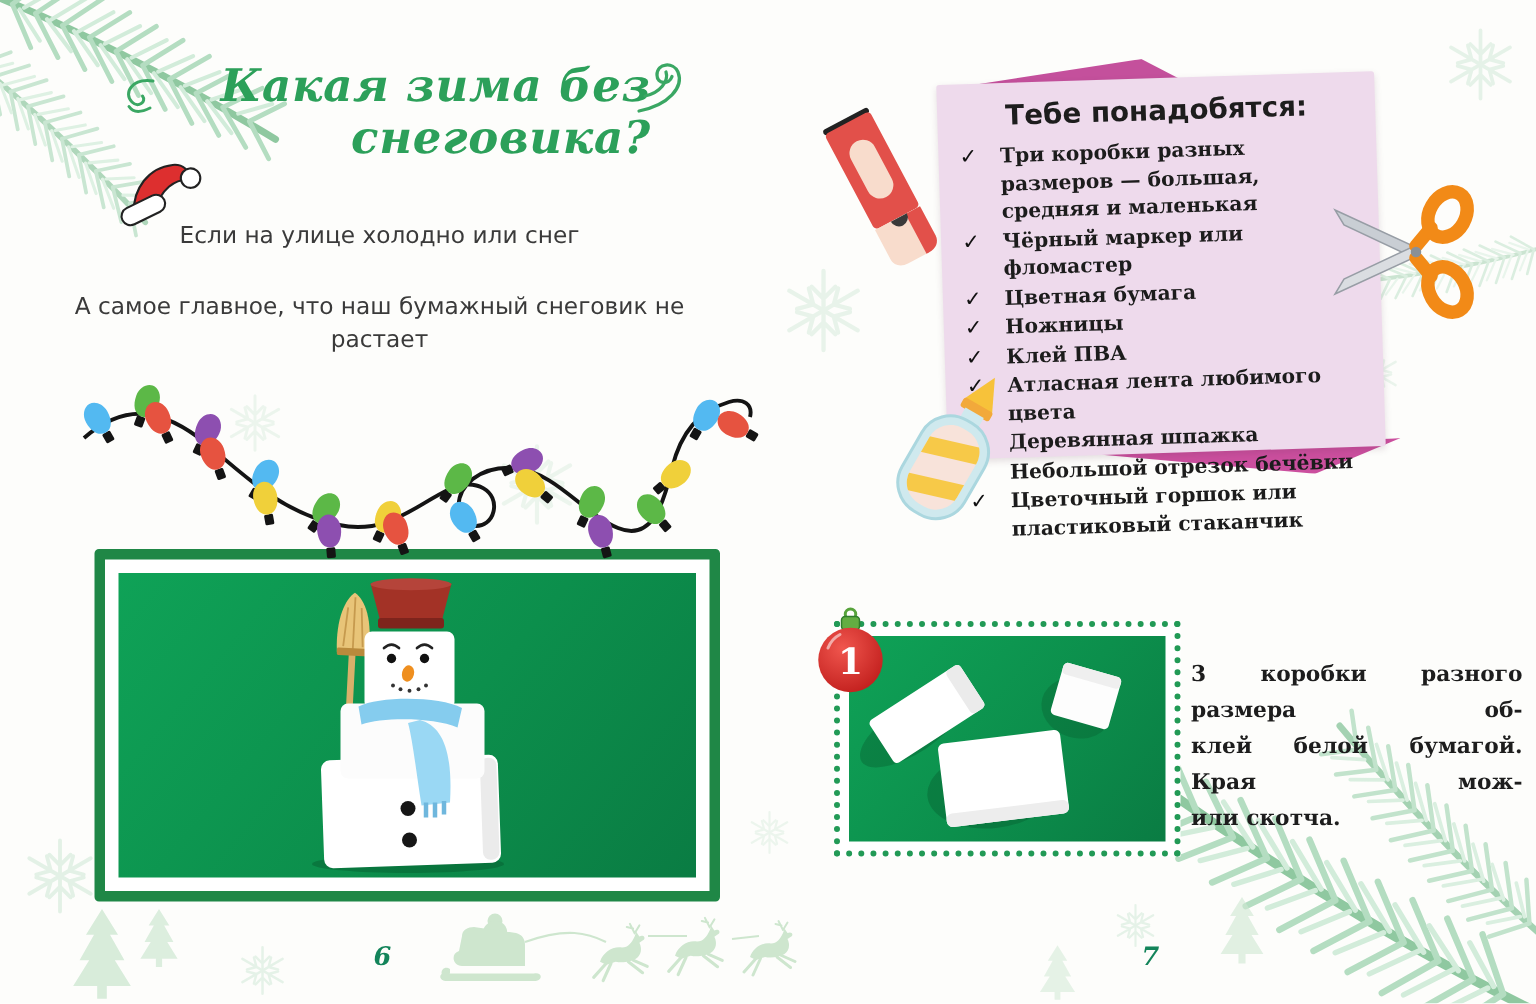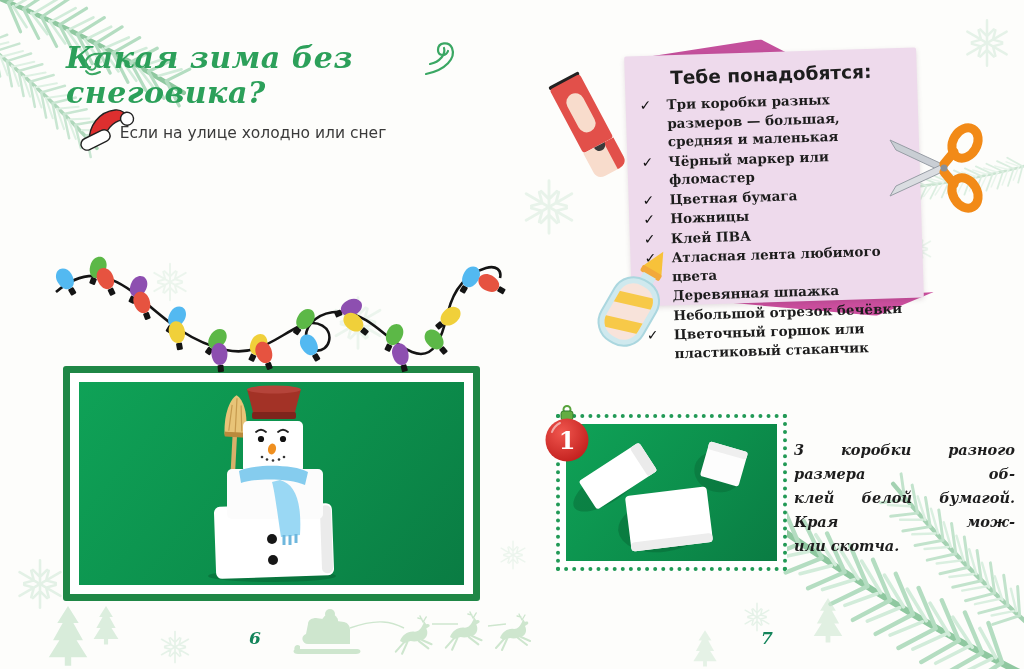--- a/index.html
+++ b/index.html
@@ -5,28 +5,29 @@
   html,body{margin:0;padding:0;}
   #spread{
     position:relative;width:1024px;height:669px;overflow:hidden;
     background:#fdfdfb;font-family:"DejaVu Sans",sans-serif;
   }
   .abs{position:absolute;}
   svg{display:block;overflow:visible;}
 
   
   .title{
-    left:66px;top:40px;width:368px;text-align:left;
+    left:66px;top:40px;width:368px;text-align:right;
     font-family:"DejaVu Serif",serif;font-style:italic;font-weight:bold;
     font-size:30px;color:#2ca05a;letter-spacing:.5px;z-index:4;
   }
   .intro{left:16px;top:122px;width:474px;z-index:4;}
   .intro div{
     text-align:center;font-size:15.5px;line-height:22.6px;color:#3a3a3a;
     font-family:"DejaVu Sans",sans-serif;
+    margin-top:24px;
   }
   .photo-frame{
     left:63px;top:366px;width:417px;height:235px;box-sizing:border-box;
     border:7px solid #1f8746;border-radius:3px;background:#fff;padding:9px;z-index:2;
   }
   .photo-green{
     position:relative;width:100%;height:100%;
     background:linear-gradient(130deg,#0fa257 0%,#0c8f4c 55%,#0a7c43 100%);
   }
   .lights{left:50px;top:244px;z-index:3;}
@@ -72,21 +73,21 @@
     border:4px dotted #229a56;background:#fff;padding:6px;z-index:4;
   }
   .badge{left:541px;top:404px;width:52px;height:60px;z-index:6;}
   .badge .num{
     position:absolute;left:0;top:22px;width:52px;text-align:center;
     font-family:"DejaVu Serif",serif;font-weight:bold;font-size:24px;color:#fff;
   }
   .step-text{
     left:794px;top:438px;width:221px;z-index:4;
     font-family:"DejaVu Serif",serif;font-weight:bold;font-size:14.5px;
-    line-height:24px;color:#1d1d1d;font-style:italic;
+    line-height:24px;color:#1d1d1d;
   }
   .step-text div{text-align:justify;text-align-last:justify;}
   .step-text div:last-child{text-align-last:left;}
 
   
   .flake{color:#cfe8d6;z-index:1;}
   .tree{color:#cfe8d3;z-index:1;}
   .soft{z-index:1;}
 </style>
 </head>
@@ -210,20 +211,21 @@
   <svg class="abs" style="left:78px;top:104px;z-index:5" width="56" height="50">
     <g transform="rotate(-6 28 25)">
       <path d="M10,36 C11,20 23,7 39,7 C46,7 50,12 50,18 C40,16 29,22 23,38 Z" fill="#dd2f2f" stroke="#222" stroke-width="1.4"></path>
       <rect x="1" y="29" width="31" height="12" rx="6" transform="rotate(-20 16 35)" fill="#fff" stroke="#222" stroke-width="1.4"></rect>
       <circle cx="50" cy="17" r="6.5" fill="#fff" stroke="#222" stroke-width="1.4"></circle>
     </g>
   </svg>
 
   <div class="abs intro">
     <div>Если на улице холодно или снег</div>
+    <div>А самое главное, что наш бумажный снеговик не растает</div>
   </div>
 
   <div class="abs photo-frame">
     <div class="photo-green">
       <svg width="190" height="200" style="position:absolute;left:50%;bottom:2px;transform:translateX(-50%)">
         <ellipse cx="95" cy="193" rx="64" ry="6" fill="#06562b" opacity=".4"></ellipse>
         <g transform="rotate(3 54 120)">
           <rect x="52" y="50" width="4.5" height="142" rx="2" fill="#d9b06a"></rect>
           <path d="M44,52 C42,30 48,16 54,12 C61,16 67,30 65,52 Z" fill="#e8c478"></path>
           <path d="M48,48 L50,22 M54.5,50 L54.5,15 M61,48 L59,22" stroke="#c69a4e" stroke-width="1.2"></path>

